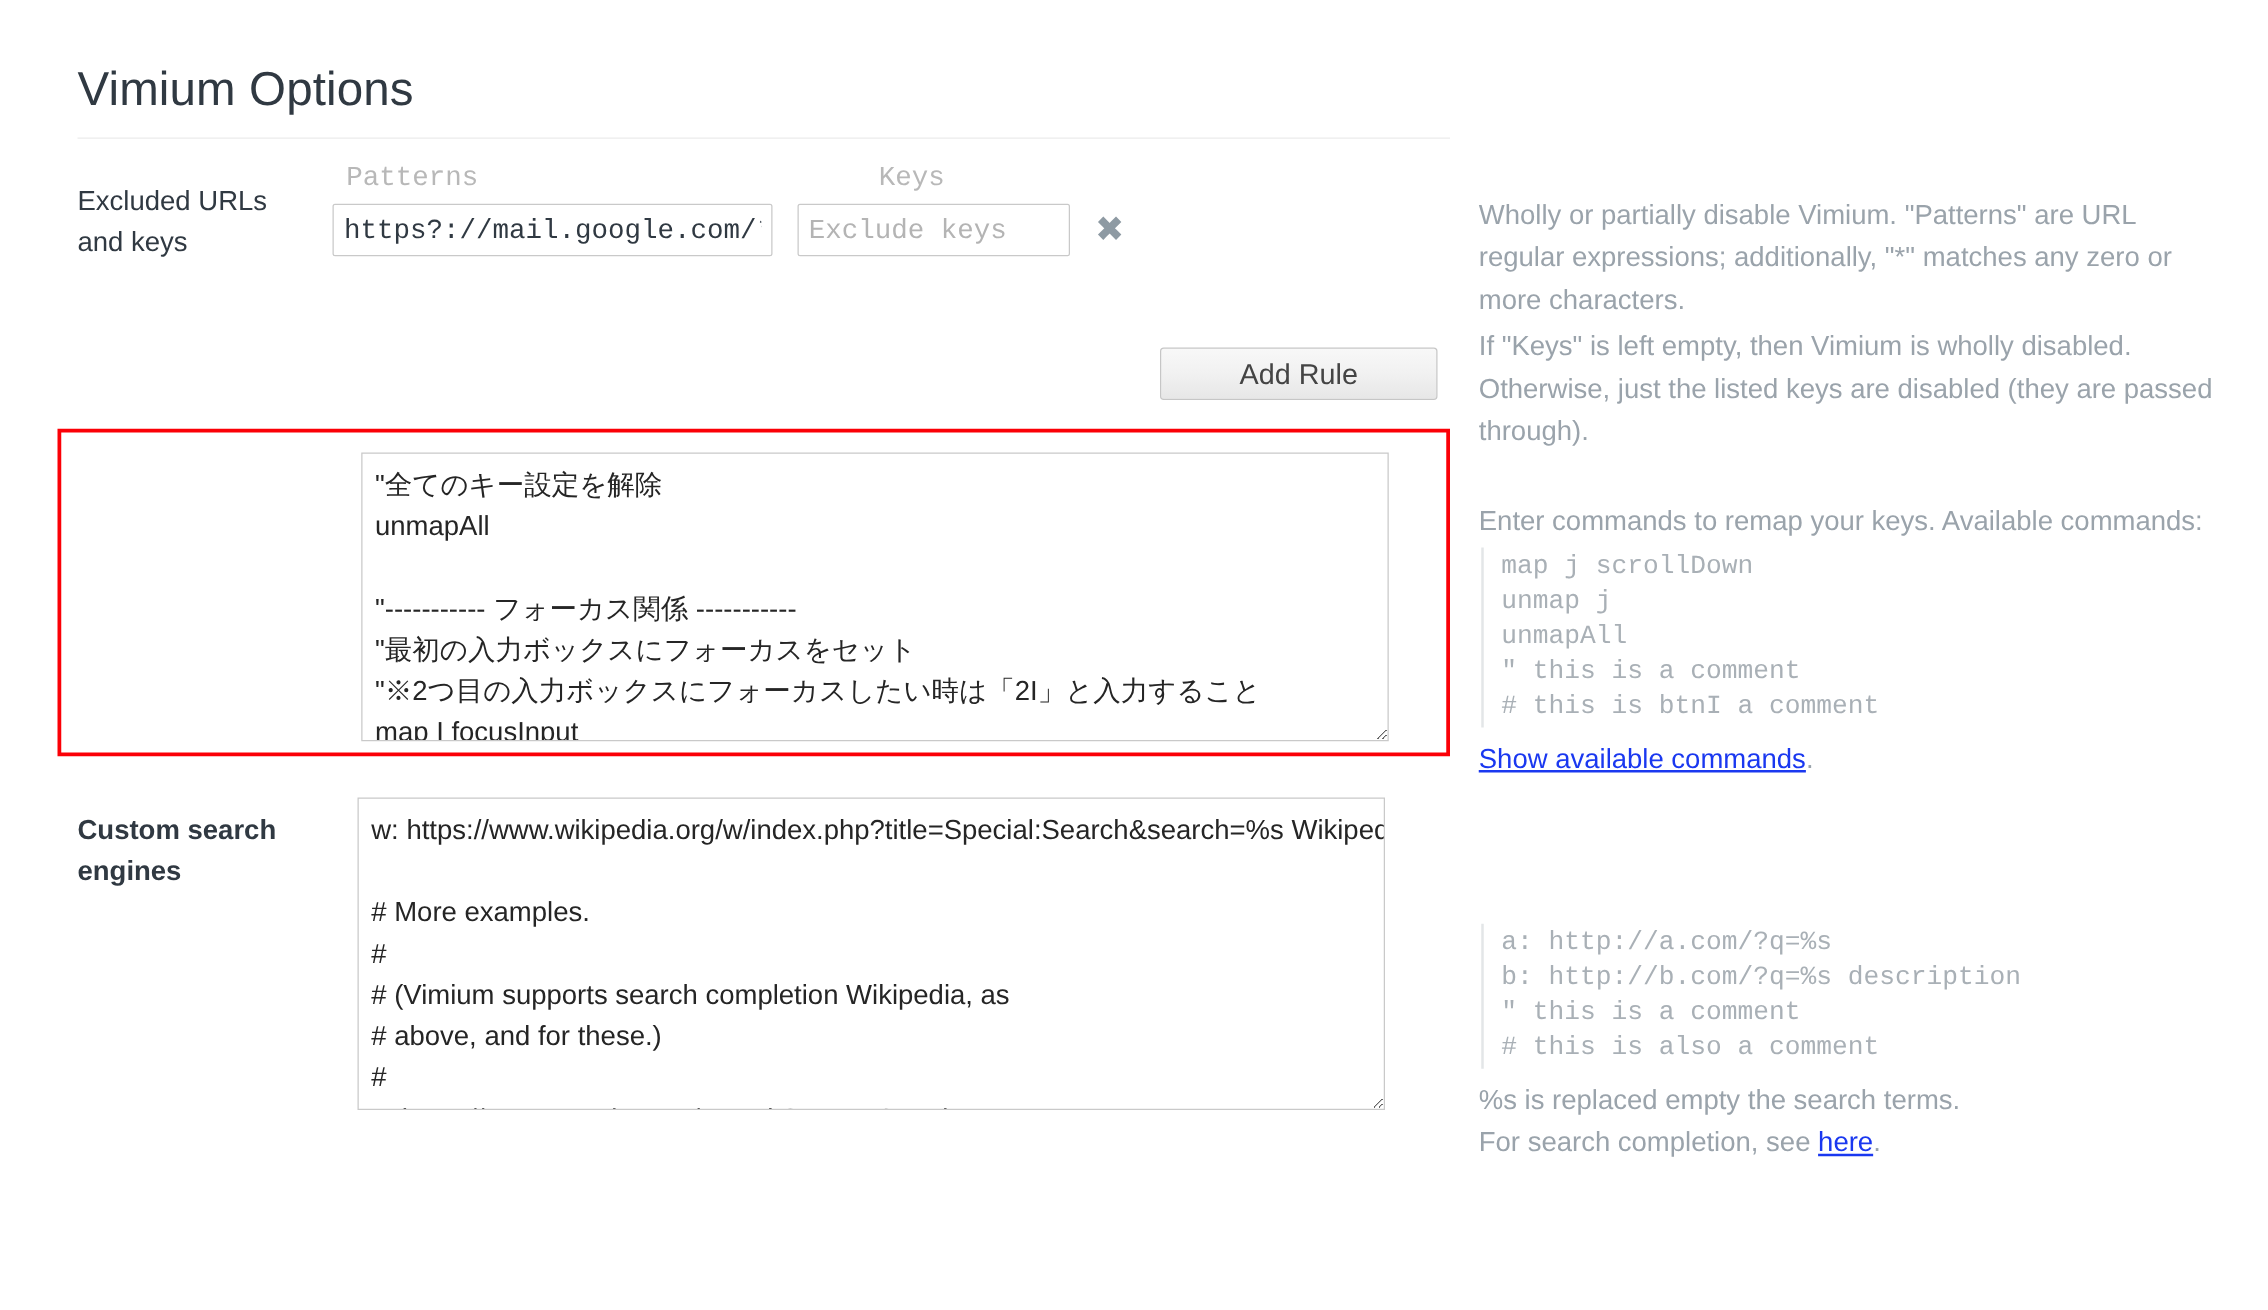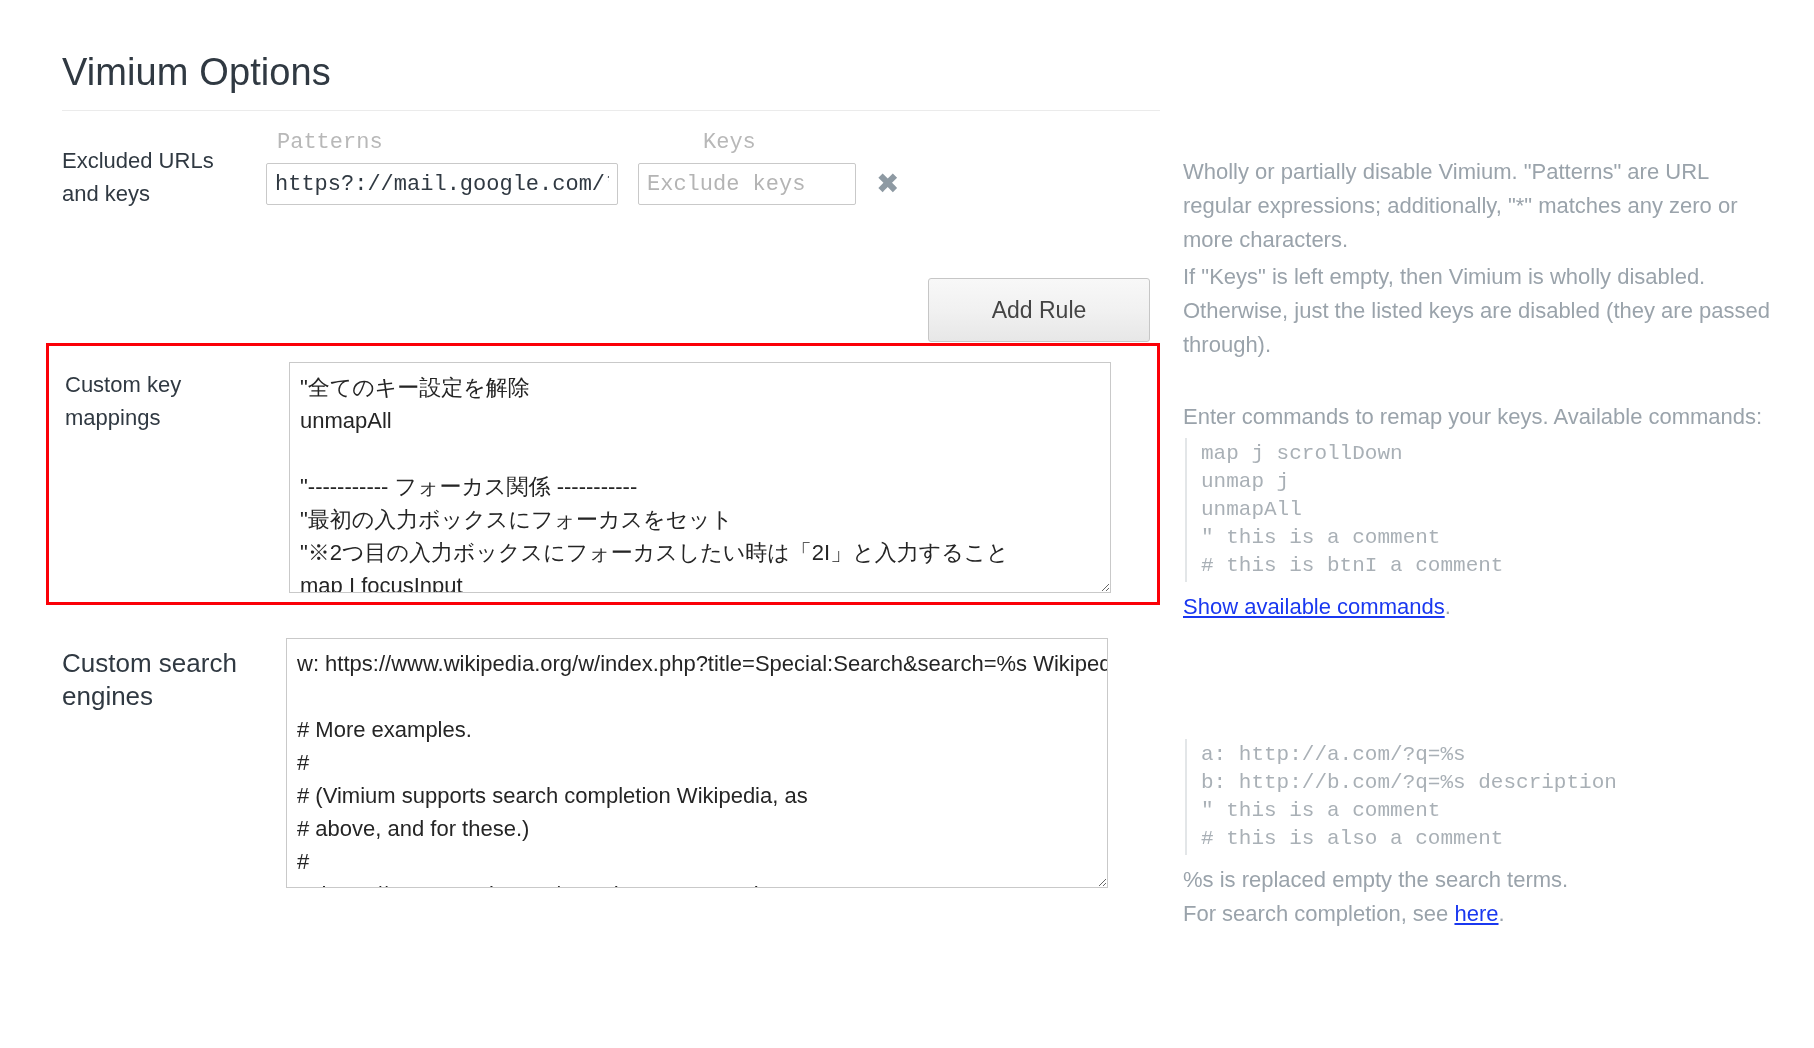--- a/index.html
+++ b/index.html
@@ -134,21 +134,21 @@
 
   
   .add-rule-wrap {
     position: absolute;
     left: 928px;
     top: 148px;
   }
   .add-rule-btn {
     box-sizing: border-box;
     width: 222px;
-    height: 64px;
+    height: 42px;
     font-family: "Liberation Sans", sans-serif;
     font-size: 23px;
     color: #444;
     background: linear-gradient(to bottom, #f8f8f8 0%, #f1f1f1 50%, #e7e7e7 100%);
     border: 1px solid #c6c6c6;
     border-radius: 3px;
     cursor: pointer;
   }
 
   
@@ -196,24 +196,25 @@
   .search-section {
     position: absolute;
     left: 0px;
     top: 497px;
     width: 1160px;
   }
   .search-label {
     position: absolute;
     left: 62px;
     top: 20px;
-    font-size: 26px;
+    font-size: 22px;
     line-height: 33px;
     color: #303942;
     width: 210px;
+    font-weight: bold;
   }
   #search-textarea {
     position: absolute;
     left: 286px;
     top: 11px;
     width: 822px;
     height: 250px;
   }
 
   
@@ -269,24 +270,20 @@
           <span class="remove-rule">✖</span>
         </div>
       </div>
     </div>
 
     <div class="add-rule-wrap">
       <button class="add-rule-btn">Add Rule</button>
     </div>
 
     <div class="keymap-section">
-      <div class="keymap-label">
-        <div>Custom key</div>
-        <div>mappings</div>
-      </div>
       <textarea id="keymap-textarea" class="code-area" spellcheck="false" style="">"全てのキー設定を解除
 unmapAll
 
 "----------- フォーカス関係 -----------
 "最初の入力ボックスにフォーカスをセット
 "※2つ目の入力ボックスにフォーカスしたい時は「2I」と入力すること
 map I focusInput</textarea>
     </div>
 
     <div class="search-section">

